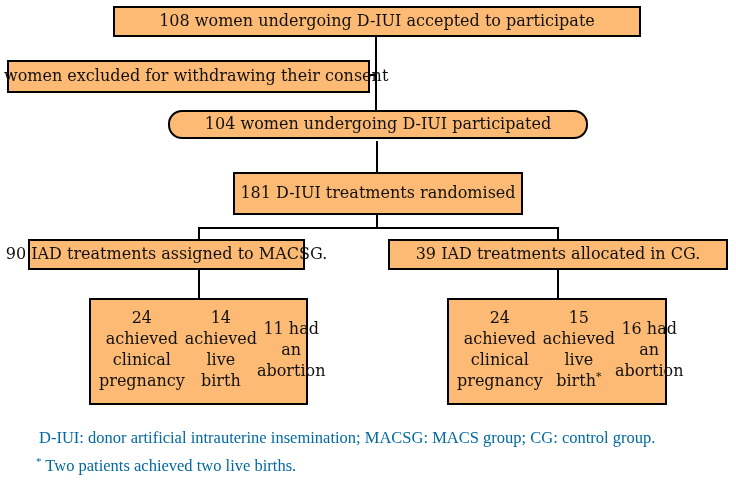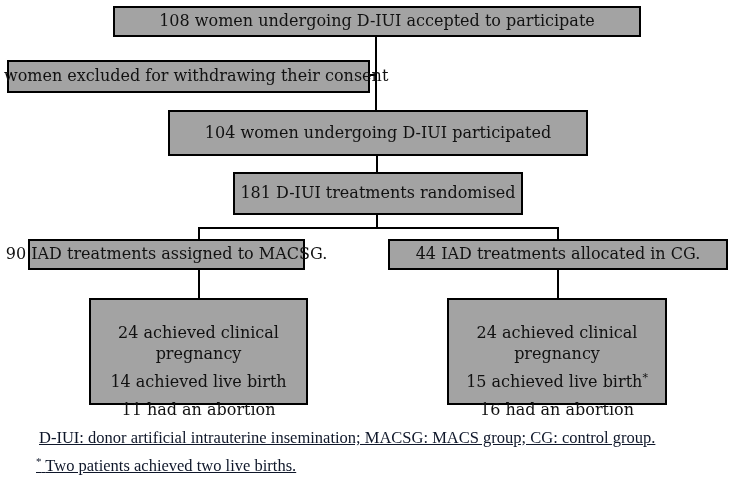--- a/index.html
+++ b/index.html
@@ -14,49 +14,48 @@
     overflow: hidden;
   }
   
   .conn { position: absolute; background: #000000; }
   .conn.v { width: 2px; }
   .conn.h { height: 2px; }
   
   .box {
     position: absolute;
     border: 2px solid #000000;
-    background: #a3a3a3;
+    background: #fdba74;
     display: flex;
     align-items: center;
     justify-content: center;
     text-align: center;
     font-size: 16px;
     line-height: 1.15;
   }
   .box.oneline { white-space: nowrap; }
   .box.outcome {
-    flex-direction: column;
+    flex-direction: row;
     justify-content: flex-start;
-    padding: 22px 8px 4px;
+    padding: 6px 8px 4px;
   }
   .box.outcome p { margin: 0 0 7px; line-height: 21px; }
   sup.star {
     font-size: 11px;
     line-height: 0;
     vertical-align: super;
   }
   
   .footnote {
     position: absolute;
     font-family: "Liberation Serif", serif;
     font-size: 16.5px;
     line-height: 1.2;
-    color: #0f172a;
+    color: #0369a1;
     white-space: nowrap;
-    text-decoration: underline;
   }
 </style>
 </head>
 <body>
 
 <div class="figure">
 
   <div class="conn v" style="left:375px; top:35px; height:77px;"></div>
   <div class="conn h" style="left:367px; top:74px; width:10px;"></div>
   <div class="conn v" style="left:376px; top:141px; height:33px;"></div>
@@ -68,34 +67,34 @@
   <div class="conn v" style="left:557px; top:268px; height:32px;"></div>
 
   <div class="box oneline" style="left:113px; top:6px; width:528px; height:31px;">
     <span>108 women undergoing D-IUI accepted to participate</span>
   </div>
 
   <div class="box oneline" style="left:7px; top:60px; width:363px; height:33px;">
     <span>4 women excluded for withdrawing their consent</span>
   </div>
 
-  <div class="box oneline" style="left:168px; top:110px; width:420px; height:46px;">
+  <div class="box oneline" style="left:168px; top:110px; width:420px; height:29px;border-radius:14px;">
     <span>104 women undergoing D-IUI participated</span>
   </div>
 
   <div class="box oneline" style="left:233px; top:172px; width:290px; height:43px;">
     <span>181 D-IUI treatments randomised</span>
   </div>
 
   <div class="box oneline" style="left:28px; top:239px; width:277px; height:31px;">
     <span>90 IAD treatments assigned to MACSG.</span>
   </div>
 
   <div class="box oneline" style="left:388px; top:239px; width:340px; height:31px;">
-    <span>44 IAD treatments allocated in CG.</span>
+    <span>39 IAD treatments allocated in CG.</span>
   </div>
 
   <div class="box outcome" style="left:89px; top:298px; width:219px; height:107px;">
     <p>24 achieved clinical pregnancy</p>
     <p>14 achieved live birth</p>
     <p>11 had an abortion</p>
   </div>
 
   <div class="box outcome" style="left:447px; top:298px; width:220px; height:107px;">
     <p>24 achieved clinical pregnancy</p>

